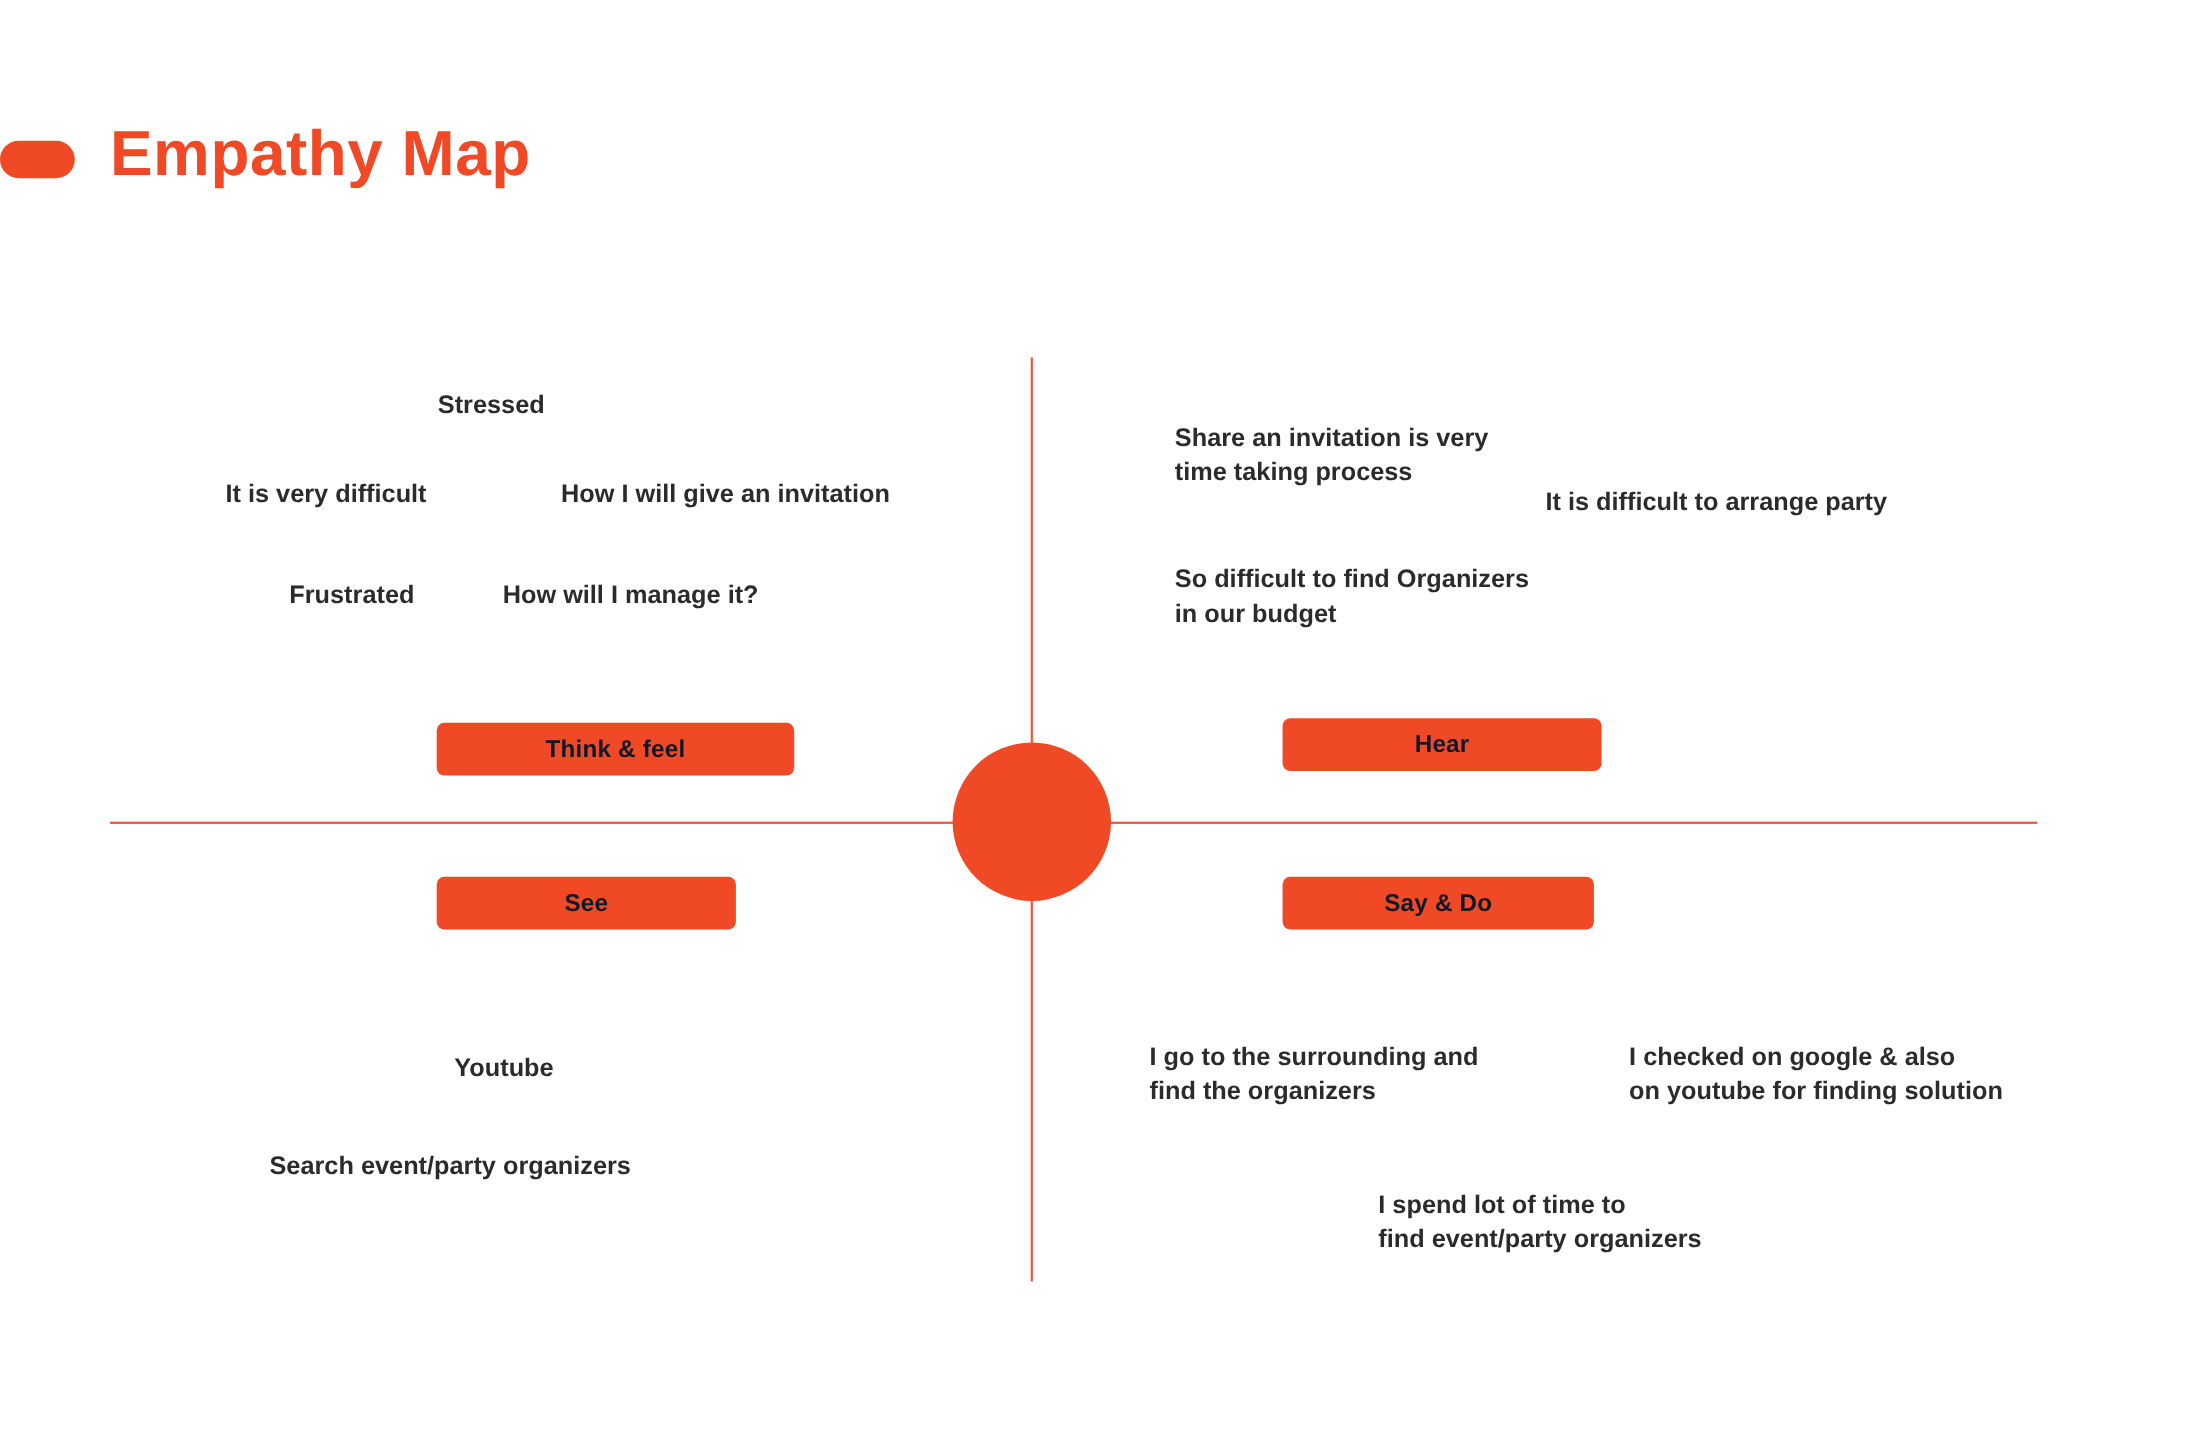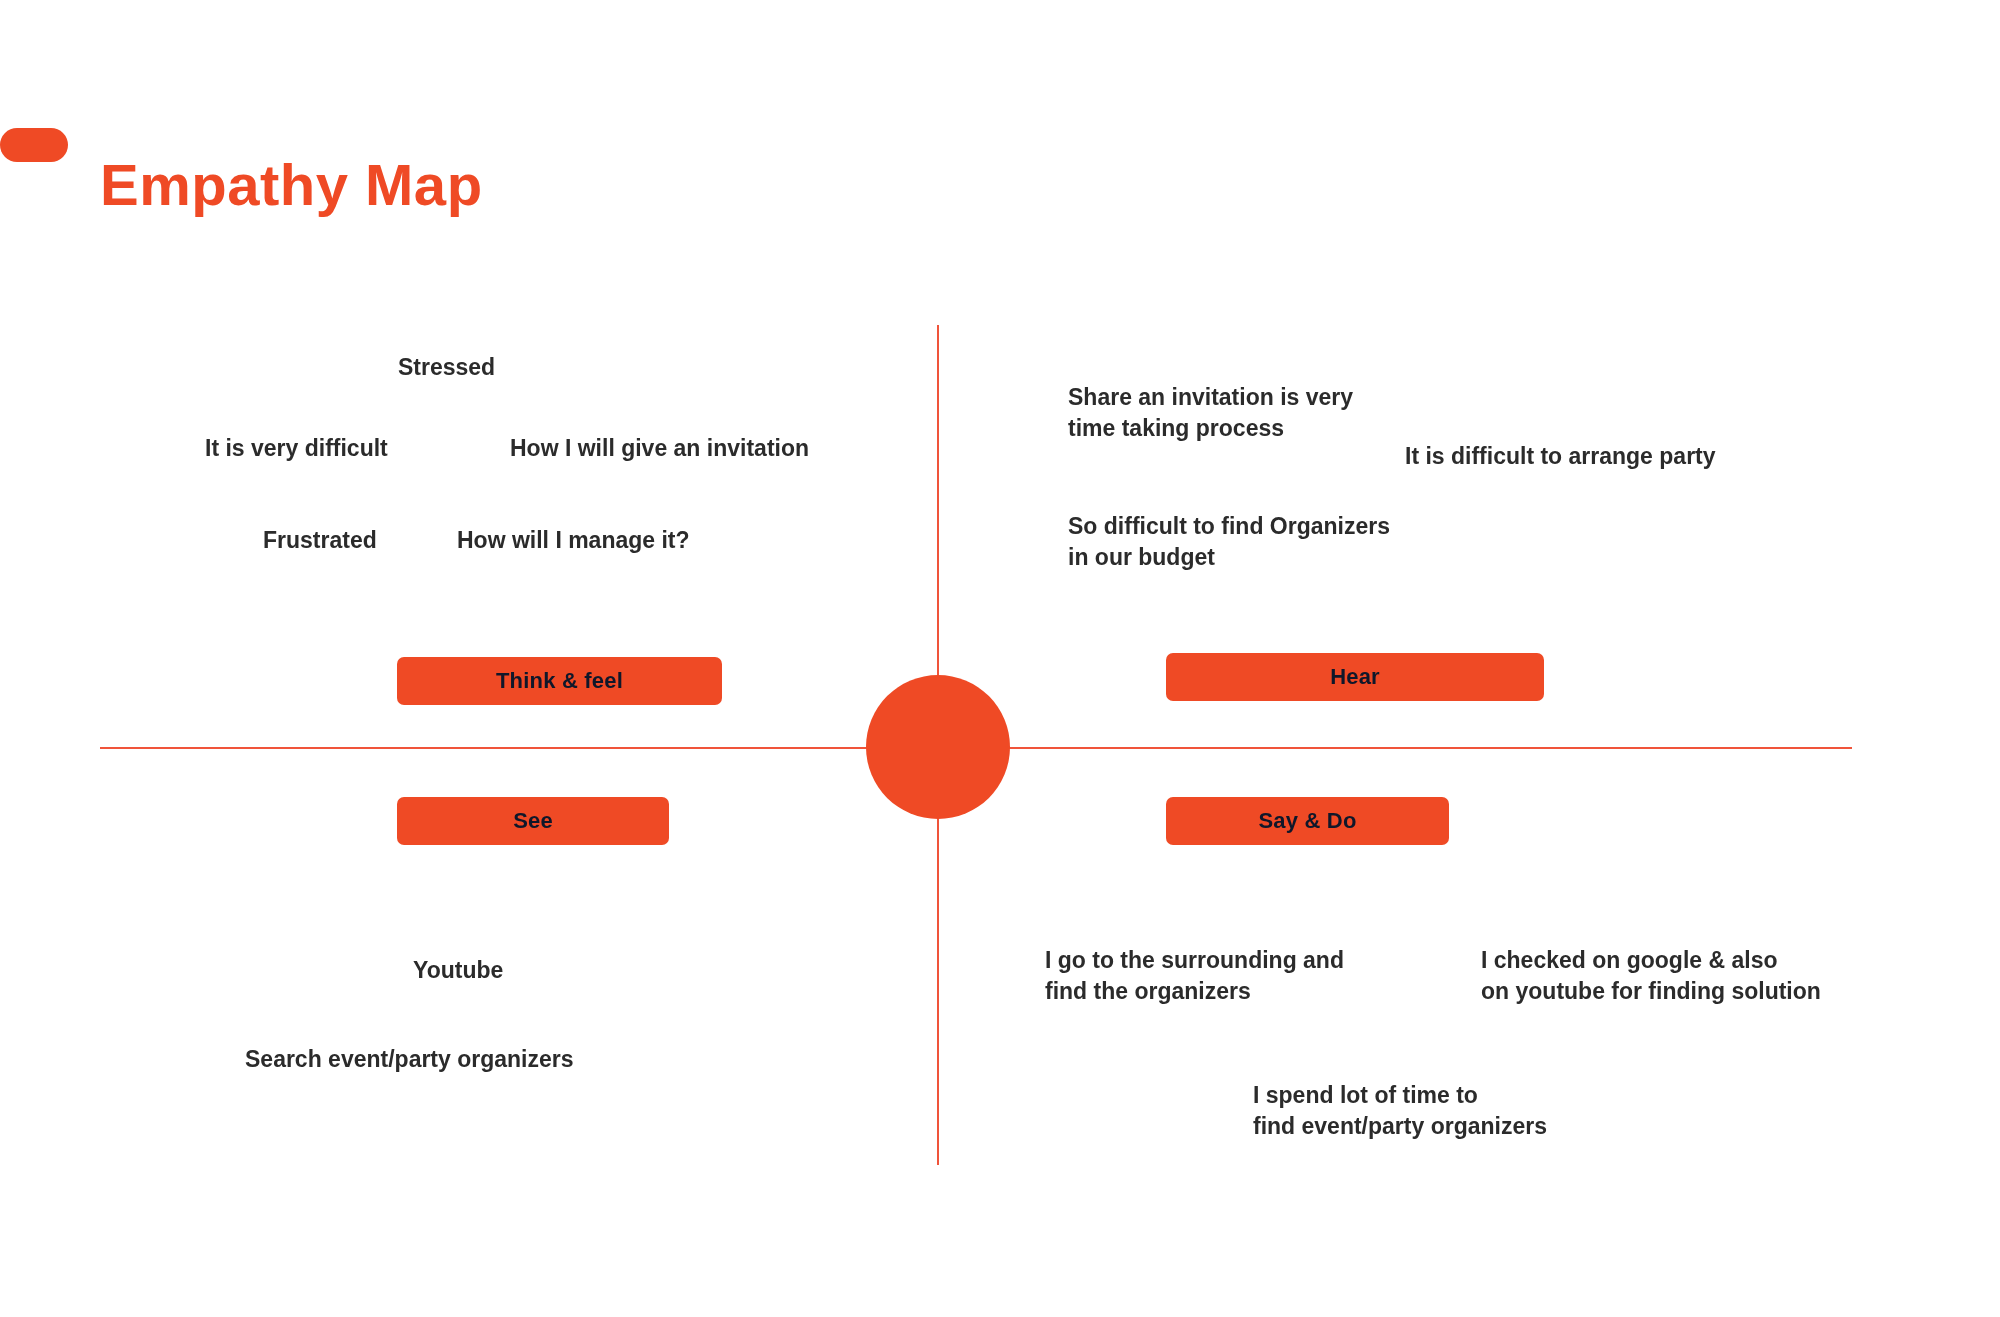--- a/index.html
+++ b/index.html
@@ -29,21 +29,20 @@
   #page-title {
     position: absolute;
     left: 100px;
     top: 110px;
     font-size: 58px;
     font-weight: bold;
     color: #EF4A25;
     letter-spacing: 0.5px;
     line-height: 1.05;
     white-space: nowrap;
-    margin-top: 45px;
   }
 
   
   #axis-horizontal {
     position: absolute;
     left: 100px;
     top: 747px;
     width: 1752px;
     height: 2px;
     background: #F0543A;
@@ -74,21 +73,21 @@
     color: #0f172a;
     font-size: 22px;
     font-weight: bold;
     display: flex;
     align-items: center;
     justify-content: center;
     letter-spacing: 0.2px;
     white-space: nowrap;
   }
   #label-think-feel { left: 397px; top: 657px;  width: 325px; height: 48px; }
-  #label-hear       { left: 1166px; top: 653px; width: 378px; height: 48px; }
+  #label-hear       { left: 1166px; top: 653px; width: 290px; height: 48px; }
   #label-see        { left: 397px; top: 797px;  width: 272px; height: 48px; }
   #label-say-do     { left: 1166px; top: 797px; width: 283px; height: 48px; }
 
   
   .note {
     position: absolute;
     font-size: 23px;
     font-weight: bold;
     color: #2B2B2B;
     line-height: 1.35;

